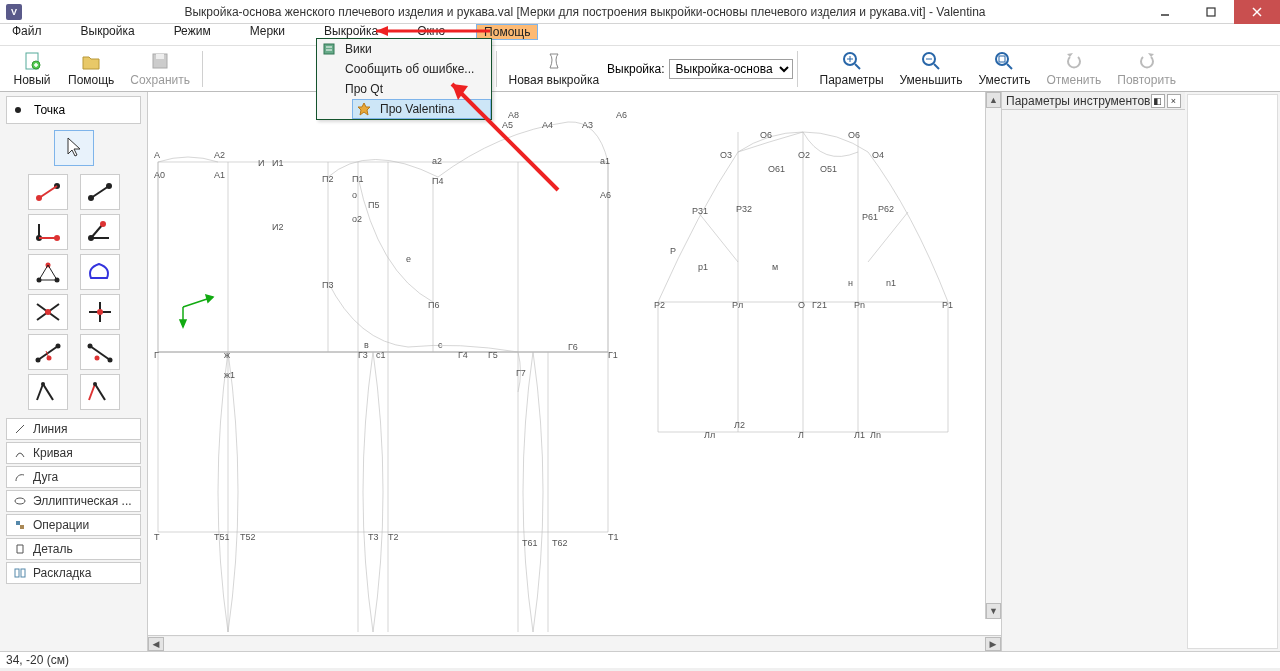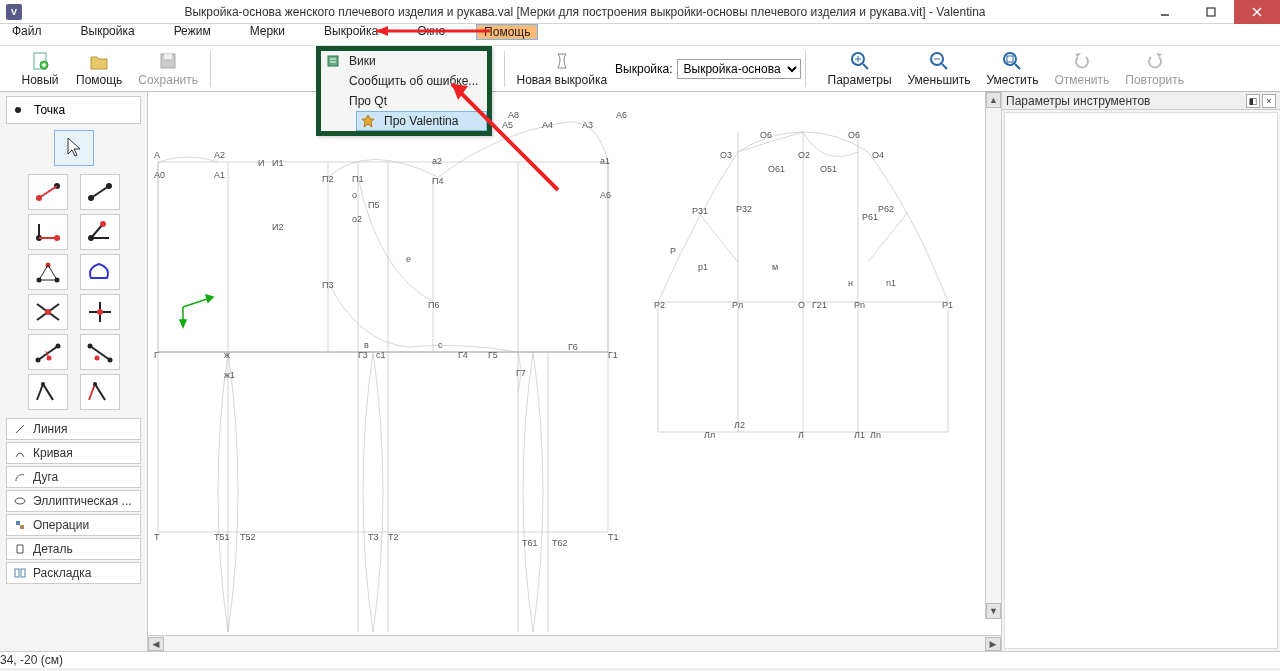--- a/index.html
+++ b/index.html
@@ -12,28 +12,28 @@
 .titlebar .winbtns { display: flex; }
 .titlebar .winbtn { width: 46px; height: 24px; display: flex; align-items: center; justify-content: center; color: #333; }
 .titlebar .winbtn.close { background: #c94f4f; color: #fff; }
 
 
 .menubar { height: 22px; background: #fff; display: flex; align-items: flex-start; border-bottom: 1px solid #e0e0e0; padding-left: 4px; gap: 23px; }
 .menuitem { padding: 0 8px; display: flex; align-items: center; color: #222; cursor: default; }
 .menuitem.open { background: #fdba74; border: 1px solid #7eb4ea; padding: 0 7px; }
 
 
-.dropdown { position: absolute; left: 316px; top: 46px; width: 176px; background: #f5f5f5; border: 5px solid #14532d; box-shadow: 2px 2px 3px rgba(0,0,0,0.15); z-index: 100; }
+.dropdown { position: absolute; left: 316px; top: 38px; width: 176px; background: #f5f5f5; border: 1px solid #14532d; box-shadow: 2px 2px 3px rgba(0,0,0,0.15); z-index: 100; }
 .dropdown .dditem { height: 20px; display: flex; align-items: center; padding-left: 28px; position: relative; color: #222; }
 .dropdown .dditem .ddicon { position: absolute; left: 4px; width: 16px; height: 16px; display: flex; align-items: center; justify-content: center; }
 .dropdown .dditem.hover { background: #cde6f7; border: 1px solid #7eb4ea; height: 20px; padding-left: 27px; margin-left: 35px; }
 .dropdown .dditem.hover .ddicon { left: 3px; }
 
 
-.toolbar { height: 46px; background: #fff; display: flex; align-items: center; border-bottom: 1px solid #bcbcbc; padding: 0 12px; }
+.toolbar { height: 46px; background: #fff; display: flex; align-items: center; border-bottom: 1px solid #bcbcbc; padding: 0 4px; }
 .toolbtn { display: flex; flex-direction: column; align-items: center; justify-content: center; padding: 2px 6px; margin: 0 2px; color: #222; min-width: 52px; }
 .toolbtn.disabled { color: #9a9a9a; }
 .toolbtn .ticon { width: 22px; height: 22px; margin-bottom: 1px; display: flex; align-items: center; justify-content: center; }
 .toolsep { width: 1px; height: 36px; background: #d0d0d0; margin: 0 4px; }
 .toolcombo { display: flex; align-items: center; gap: 4px; }
 .toolcombo select { height: 20px; border: 1px solid #a0a0a0; background: #fff; font-size: 12px; padding: 0 2px; }
 
 
 .mainrow { display: flex; height: calc(671px - 24px - 22px - 46px - 20px); }
 
@@ -51,28 +51,28 @@
 .canvaswrap { flex: 1; background: #fff; position: relative; border-right: 1px solid #ccc; display: flex; flex-direction: column; }
 .canvas { flex: 1; position: relative; overflow: hidden; }
 .hscroll { height: 16px; background: #f0f0f0; border-top: 1px solid #ccc; display: flex; align-items: center; }
 .hscroll .arrow { width: 16px; height: 14px; background: #e4e4e4; border: 1px solid #bbb; display: flex; align-items: center; justify-content: center; font-size: 9px; color: #555; }
 .hscroll .track { flex: 1; height: 14px; background: #f4f4f4; }
 .vscroll { position: absolute; right: 0; top: 0; bottom: 16px; width: 16px; background: #f0f0f0; border-left: 1px solid #ccc; display: flex; flex-direction: column; }
 .vscroll .arrow { height: 16px; background: #e4e4e4; border: 1px solid #bbb; display: flex; align-items: center; justify-content: center; font-size: 9px; color: #555; }
 .vscroll .track { flex: 1; background: #f4f4f4; }
 
 
-.rightcol { width: 278px; background: #f4f4f4; display: flex; flex-direction: column; }
+.rightcol { width: 278px; background: #f4f4f4; display: flex; }
 .panelhdr { height: 18px; background: #efefef; border-bottom: 1px solid #ccc; display: flex; align-items: center; padding: 0 4px; justify-content: space-between; font-size: 11px; color: #333; }
 .panelhdr .pbtns { display: flex; gap: 2px; }
 .panelhdr .pbtn { width: 14px; height: 14px; border: 1px solid #aaa; background: #fff; font-size: 9px; display: flex; align-items: center; justify-content: center; }
 .panelbody { flex: 1; background: #fff; margin: 2px; border: 1px solid #ddd; }
 
 
-.statusbar { height: 17px; background: #fff; border-top: 1px solid #ccc; display: flex; align-items: center; color: #333; font-size: 11px; }
+.statusbar { height: 17px; background: #fff; border-top: 1px solid #ccc; display: flex; align-items: center; padding-left: 6px; color: #333; font-size: 11px; }
 
 
 .canvas svg { position: absolute; inset: 0; }
 .ptlabel { font-size: 9px; fill: #555; font-family: sans-serif; }
 .thinline { stroke: #bbb; stroke-width: 0.6; fill: none; }
 .medline { stroke: #999; stroke-width: 0.8; fill: none; }
 
 
 .redarrow { position: absolute; z-index: 200; pointer-events: none; }
 

